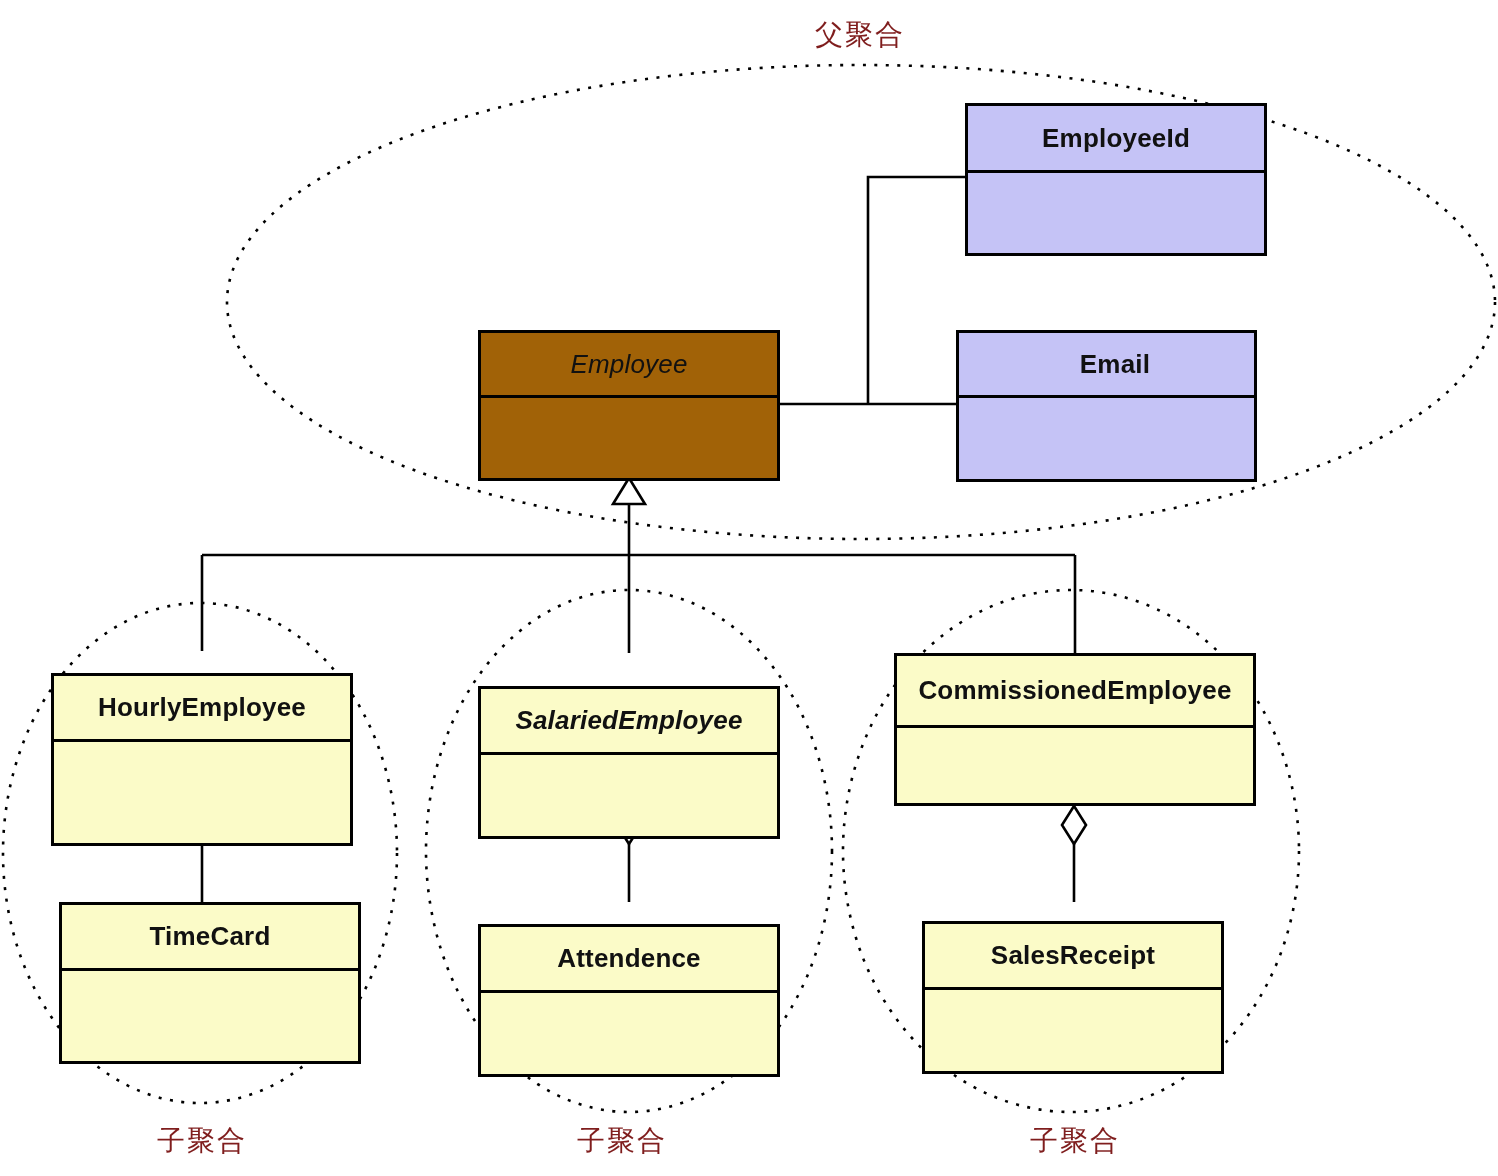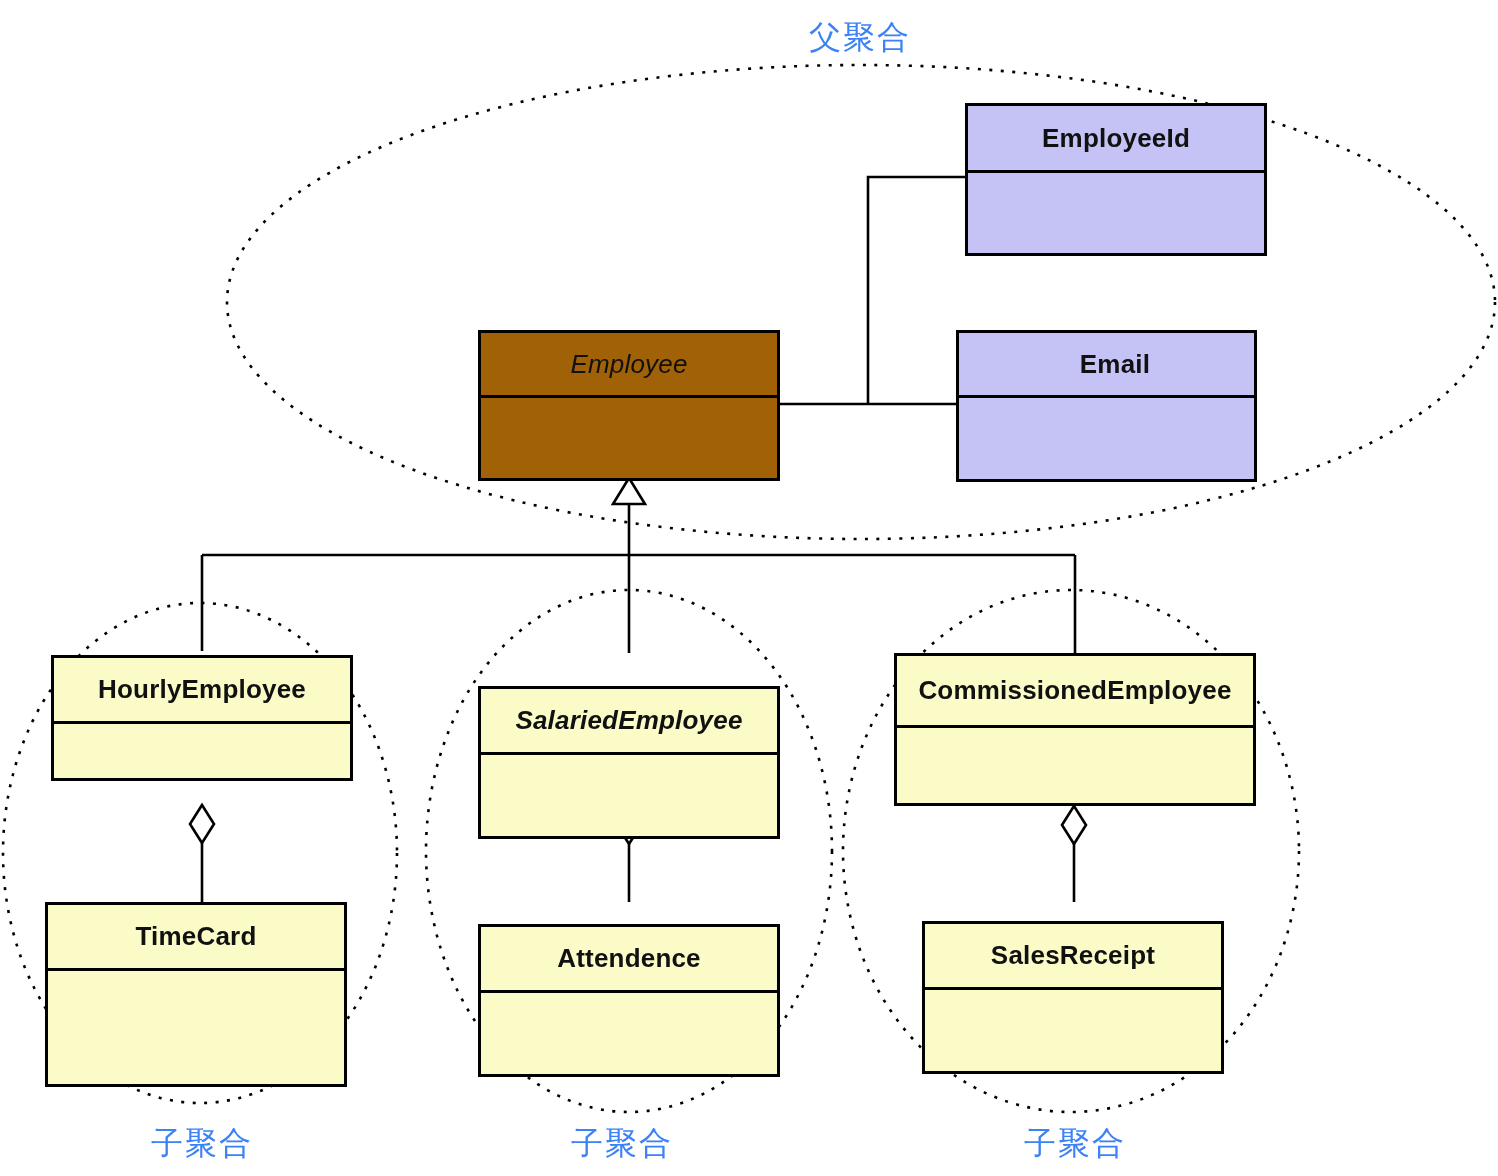--- a/index.html
+++ b/index.html
@@ -34,23 +34,23 @@
     font-weight:bold;font-size:26px;
     letter-spacing:0.2px;
     white-space:nowrap;
   }
   .uml-title.abstract{font-style:italic;font-weight:normal;}
   .uml-body{flex:1;}
   .group-label{
     position:absolute;
     width:220px;
     text-align:center;
-    font-size:32px;
+    font-size:28px;
     letter-spacing:2px;
-    color:#3b82f6;
+    color:#7f1d1d;
     white-space:nowrap;
   }
 </style>
 </head>
 <body>
 
 <div id="stage">
 
   <svg id="wires" viewBox="0 0 1498 1176">
 
@@ -90,36 +90,36 @@
   <div class="uml-class" style="left:478px;top:330px;width:302px;height:151px;">
     <div class="uml-title abstract" style="height:65px;">Employee</div>
     <div class="uml-body"></div>
   </div>
 
   <div class="uml-class vo" style="left:956px;top:330px;width:301px;height:152px;">
     <div class="uml-title" style="height:65px;padding-left:17px;">Email</div>
     <div class="uml-body"></div>
   </div>
 
-  <div class="uml-class entity" style="left:51px;top:655px;width:302px;height:126px;">
+  <div class="uml-class entity" style="left:51px;top:673px;width:302px;height:173px;">
     <div class="uml-title" style="height:66px;">HourlyEmployee</div>
     <div class="uml-body"></div>
   </div>
 
   <div class="uml-class entity" style="left:478px;top:686px;width:302px;height:153px;font-style:italic;">
     <div class="uml-title" style="height:66px;">SalariedEmployee</div>
     <div class="uml-body"></div>
   </div>
 
   <div class="uml-class entity" style="left:894px;top:653px;width:362px;height:153px;">
     <div class="uml-title" style="height:72px;">CommissionedEmployee</div>
     <div class="uml-body"></div>
   </div>
 
-  <div class="uml-class entity" style="left:45px;top:902px;width:302px;height:185px;">
+  <div class="uml-class entity" style="left:59px;top:902px;width:302px;height:162px;">
     <div class="uml-title" style="height:66px;">TimeCard</div>
     <div class="uml-body"></div>
   </div>
 
   <div class="uml-class entity" style="left:478px;top:924px;width:302px;height:153px;">
     <div class="uml-title" style="height:66px;">Attendence</div>
     <div class="uml-body"></div>
   </div>
 
   <div class="uml-class entity" style="left:922px;top:902px;width:302px;height:153px;margin-top:19px;">

